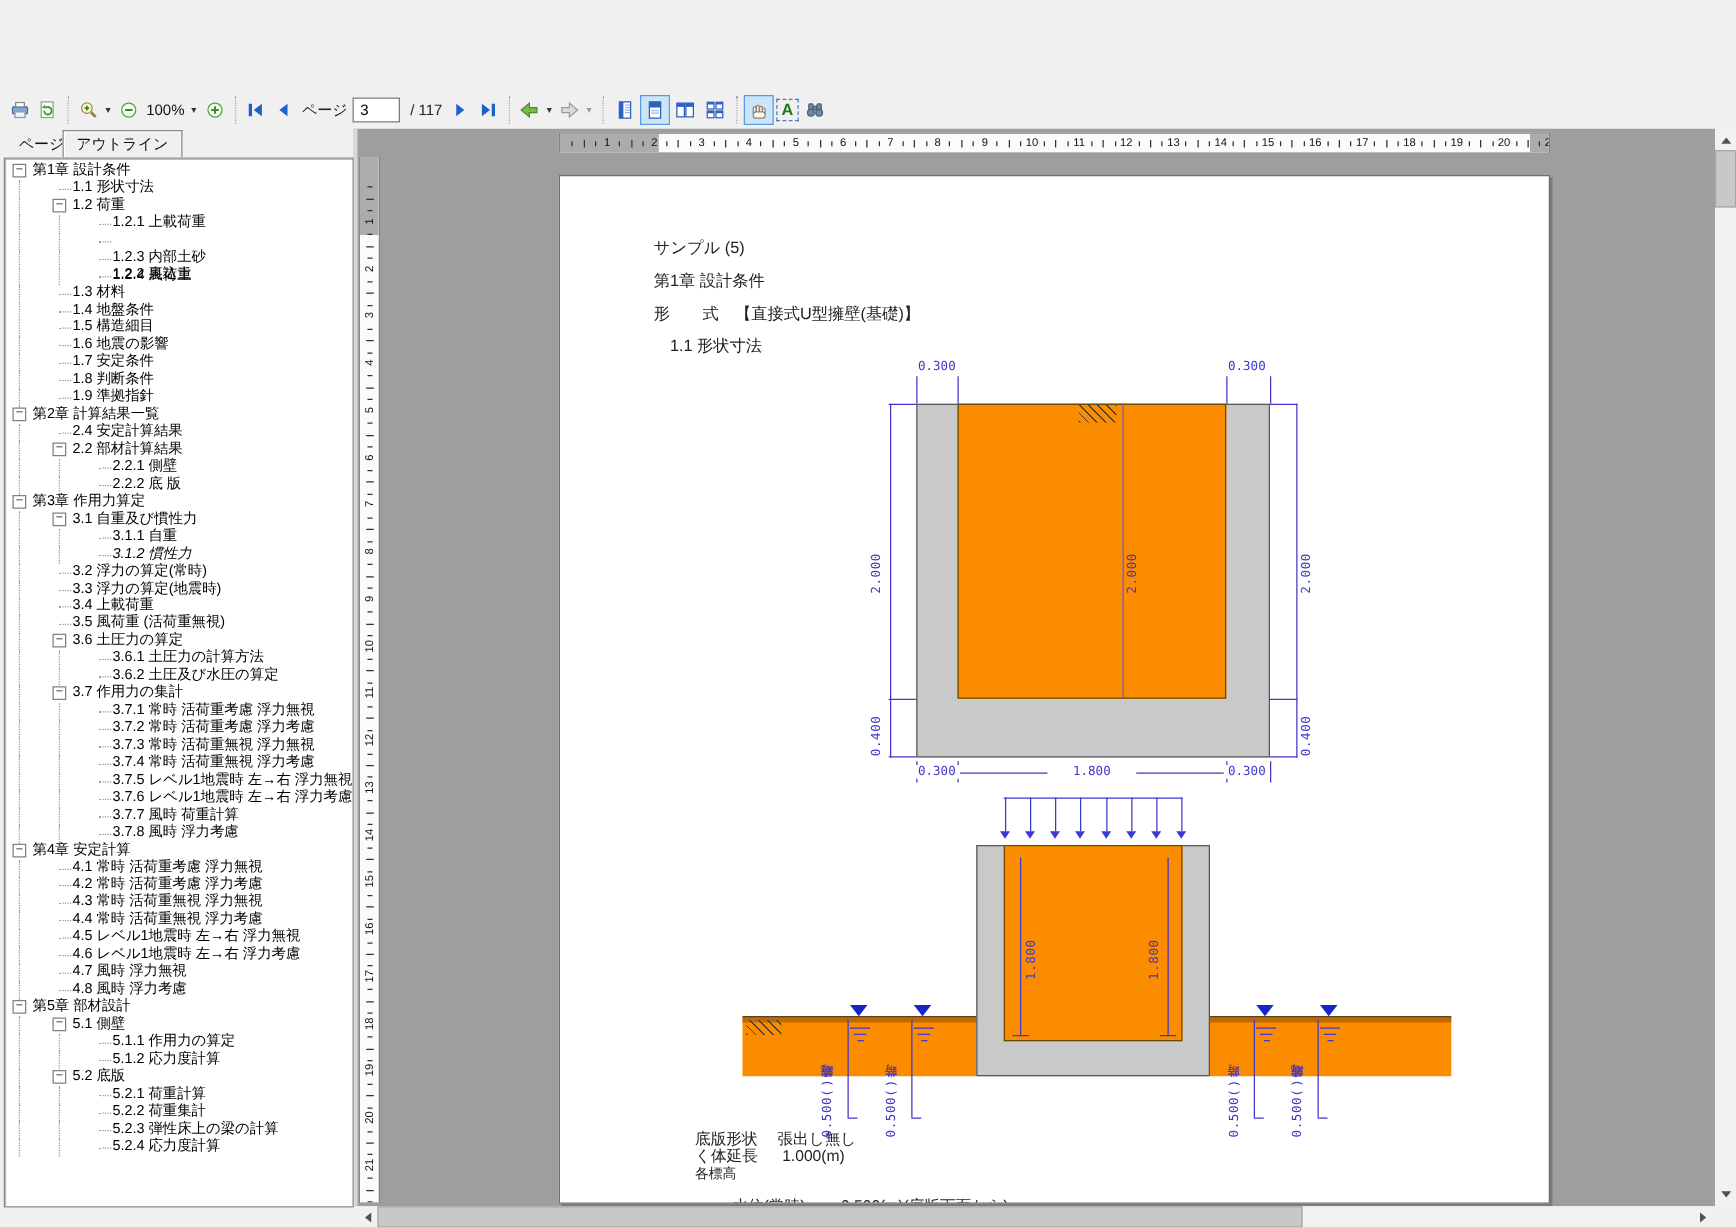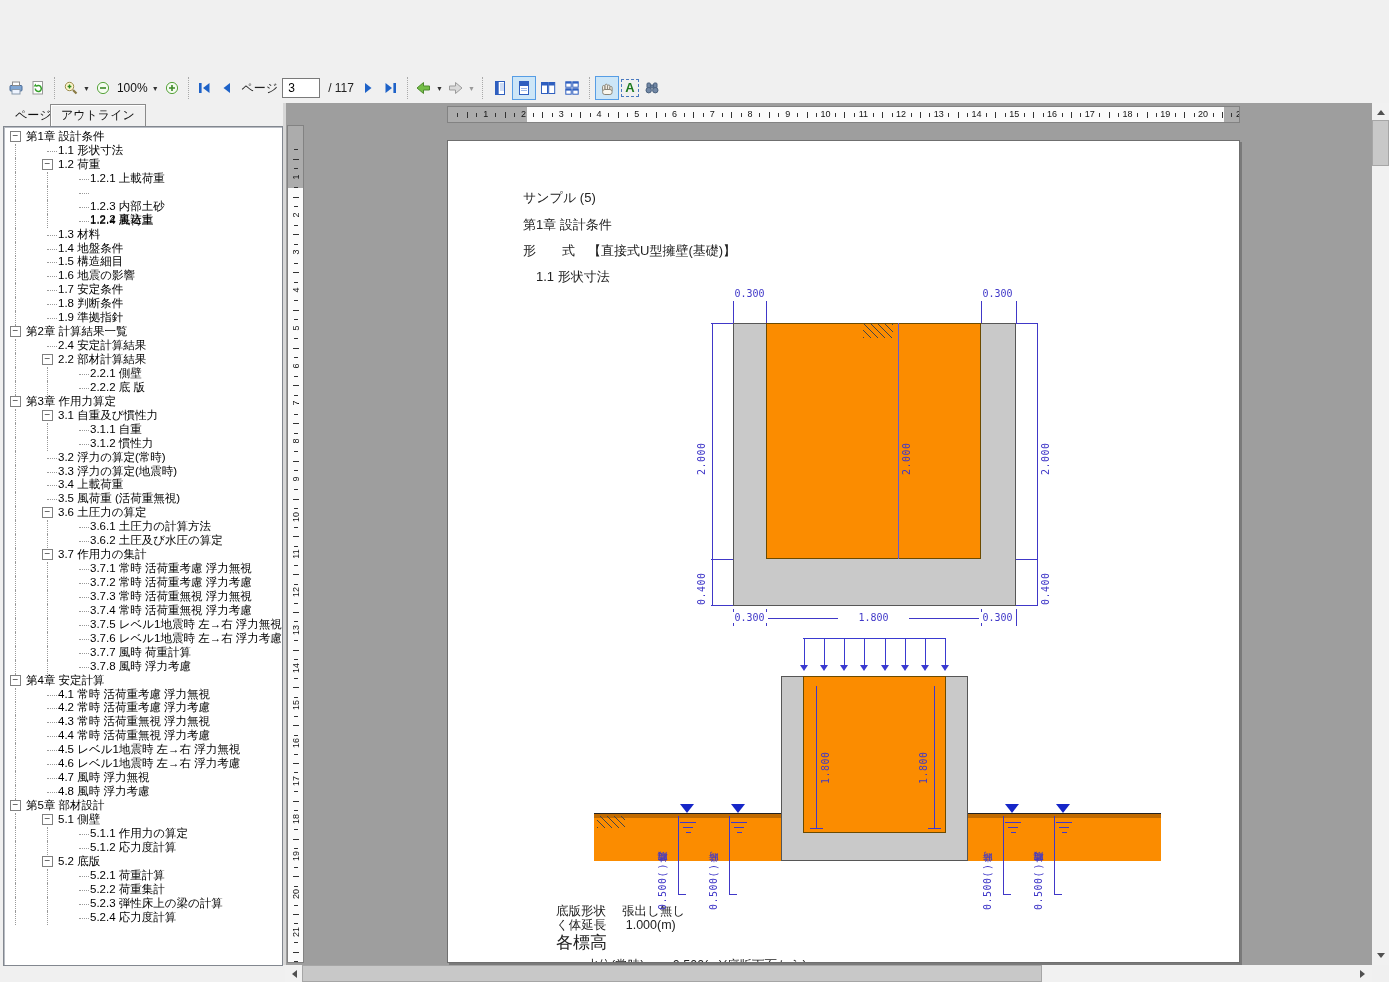--- a/index.html
+++ b/index.html
@@ -355,21 +355,21 @@
       <div class="trow">
         <div class="tguide" style="left: 11px;"></div>
         <div class="tguide" style="left: 43px;"></div>
         <div class="tstub" style="left: 75px;"></div>
         <span class="lbl" style="left: 86px;">3.1.1 自重</span>
       </div>
       <div class="trow">
         <div class="tguide" style="left: 11px;"></div>
         <div class="tguide" style="left: 43px;"></div>
         <div class="tstub" style="left: 75px;"></div>
-        <span class="lbl" style="left: 86px;">3.1.2 慣性力</span>
+        <span class="lbl" style="left: 86px; font-style: italic;">3.1.2 慣性力</span>
       </div>
       <div class="trow">
         <div class="tguide" style="left: 11px;"></div>
         <div class="tstub" style="left: 43px;"></div>
         <span class="lbl" style="left: 54px;">3.2 浮力の算定(常時)</span>
       </div>
       <div class="trow">
         <div class="tguide" style="left: 11px;"></div>
         <div class="tstub" style="left: 43px;"></div>
         <span class="lbl" style="left: 54px;">3.3 浮力の算定(地震時)</span>
@@ -809,21 +809,21 @@
 
       <div class="vl" style="left:368px;top:545px;height:142px"></div>
       <div class="hl" style="left:362px;top:687px;width:13px"></div>
       <span class="dim vtext" style="left:372px;top:583px;height:60px;background:#FB8C00">1.800</span>
       <div class="vl" style="left:486px;top:545px;height:142px"></div>
       <div class="hl" style="left:480px;top:687px;width:13px"></div>
       <span class="dim vtext" style="left:470px;top:583px;height:60px;background:#FB8C00">1.800</span>
 
       <span class="doctext" style="left:108px;top:762px;font-size:12.5px">底版形状　 張出し無し</span>
       <span class="doctext" style="left:108px;top:776px;font-size:12.5px">く体延長　  1.000(m)</span>
-      <span class="doctext" style="left:108px;top:790px;font-size:17px">各標高</span>
+      <span class="doctext" style="left:108px;top:790px;font-size:11px">各標高</span>
       <span class="doctext" style="left:138px;top:816px;font-size:12.5px">水位(常時)　　 0.500(m)(底版下面から)</span>
     <div style="position: absolute; left: 206px; top: 655px; width: 52px; height: 118px;">
           <span class="dim vtext" style="left: 2px; top: 2px; height: 112px; font-size: 10px;">0.500(地震時)</span>
           <div style="position: absolute; left: 24px; top: 20px; height: 78px; border-left: 1px solid rgb(64, 56, 200);"></div>
           <div style="position: absolute; left: 24px; top: 98px; width: 8px; border-top: 1px solid rgb(64, 56, 200);"></div>
           <div class="wtri" style="left: 26px; top: 8px;"></div>
           <div class="wline" style="left: 26px; top: 26px; width: 16px;"></div>
           <div class="wline" style="left: 29px; top: 31px; width: 10px;"></div>
           <div class="wline" style="left: 32px; top: 36px; width: 5px;"></div>
         </div>

